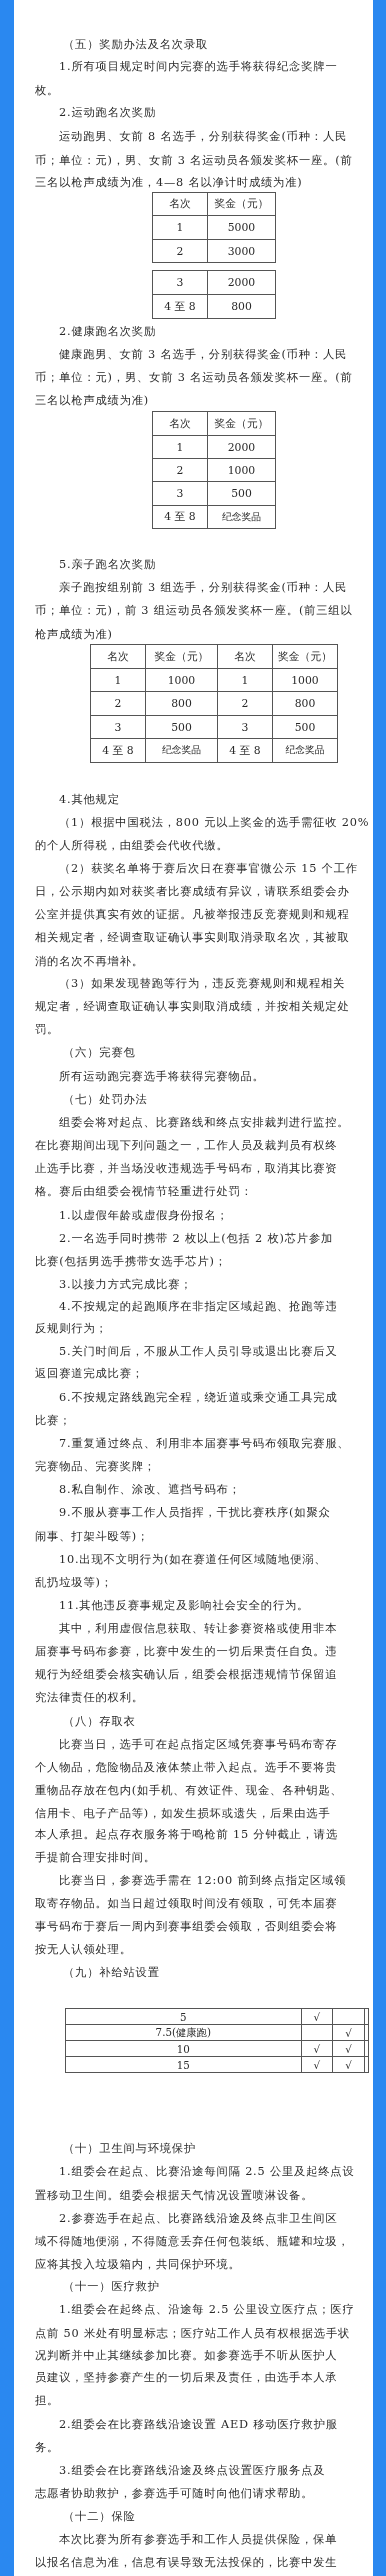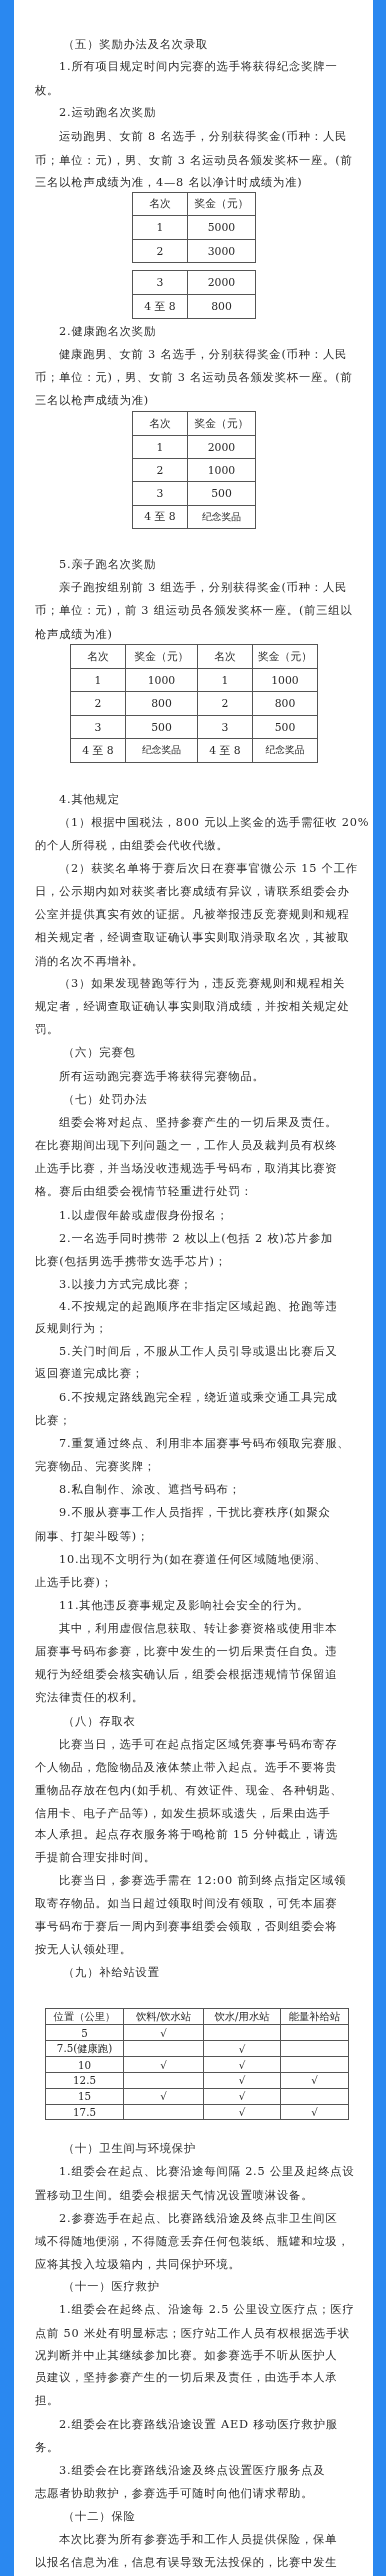--- a/index.html
+++ b/index.html
@@ -4,21 +4,21 @@
 <style>
   html,body{margin:0;padding:0;}
   body{width:386px;height:2754px;position:relative;background:#ffffff;overflow:hidden;
        font-family:"DejaVu Serif","Liberation Serif",serif;color:#2a2a2a;}
   .frame-l{position:absolute;left:0;top:0;width:14px;height:2754px;background:#2a88f0;}
   .frame-r{position:absolute;left:372px;top:0;width:14px;height:2754px;background:#2a88f0;}
   .page{position:absolute;left:14px;top:0;width:359px;height:2754px;background:#ffffff;}
   .ln{position:absolute;left:35px;width:319px;font-size:11.3px;line-height:14.4px;white-space:nowrap;letter-spacing:0.8px;}
   .ind{left:59px;width:295px;}
   .h{left:63px;}
-  table{position:absolute;border-collapse:collapse;font-size:10.8px;}
+  table{position:absolute;border-collapse:collapse;font-size:10.8px;margin-left:20px;}
   td{border:0.8px solid #555;text-align:center;padding:0;color:#2a2a2a;}
 </style>
 </head>
 <body>
 
 <div class="frame-l"></div>
 <div class="frame-r"></div>
 <div class="page"></div>
 
 <div class="ln h" style="top:38px">（五）奖励办法及名次录取</div>
@@ -137,41 +137,41 @@
 <div class="ln" style="top:931px">相关规定者，经调查取证确认事实则取消录取名次，其被取</div>
 <div class="ln" style="top:955px">消的名次不再增补。</div>
 <div class="ln ind" style="top:977px">（3）如果发现替跑等行为，违反竞赛规则和规程相关</div>
 <div class="ln" style="top:1000px">规定者，经调查取证确认事实则取消成绩，并按相关规定处</div>
 <div class="ln" style="top:1023px">罚。</div>
 
 <div class="ln h" style="top:1046px">（六）完赛包</div>
 <div class="ln ind" style="top:1070px">所有运动跑完赛选手将获得完赛物品。</div>
 
 <div class="ln h" style="top:1093px">（七）处罚办法</div>
-<div class="ln ind" style="top:1116px">组委会将对起点、坚持参赛产生的一切后果及责任。</div>
+<div class="ln ind" style="top:1116px">组委会将对起点、比赛路线和终点安排裁判进行监控。</div>
 <div class="ln" style="top:1139px">在比赛期间出现下列问题之一，工作人员及裁判员有权终</div>
 <div class="ln" style="top:1162px">止选手比赛，并当场没收违规选手号码布，取消其比赛资</div>
 <div class="ln" style="top:1185px">格。赛后由组委会视情节轻重进行处罚：</div>
 <div class="ln ind" style="top:1209px">1.以虚假年龄或虚假身份报名；</div>
 <div class="ln ind" style="top:1232px">2.一名选手同时携带 2 枚以上(包括 2 枚)芯片参加</div>
 <div class="ln" style="top:1255px">比赛(包括男选手携带女选手芯片)；</div>
 <div class="ln ind" style="top:1278px">3.以接力方式完成比赛；</div>
 <div class="ln ind" style="top:1300px">4.不按规定的起跑顺序在非指定区域起跑、抢跑等违</div>
 <div class="ln" style="top:1322px">反规则行为；</div>
 <div class="ln ind" style="top:1345px">5.关门时间后，不服从工作人员引导或退出比赛后又</div>
 <div class="ln" style="top:1367px">返回赛道完成比赛；</div>
 <div class="ln ind" style="top:1391px">6.不按规定路线跑完全程，绕近道或乘交通工具完成</div>
 <div class="ln" style="top:1414px">比赛；</div>
 <div class="ln ind" style="top:1437px">7.重复通过终点、利用非本届赛事号码布领取完赛服、</div>
 <div class="ln" style="top:1460px">完赛物品、完赛奖牌；</div>
 <div class="ln ind" style="top:1483px">8.私自制作、涂改、遮挡号码布；</div>
 <div class="ln ind" style="top:1506px">9.不服从赛事工作人员指挥，干扰比赛秩序(如聚众</div>
 <div class="ln" style="top:1530px">闹事、打架斗殴等)；</div>
 <div class="ln ind" style="top:1553px">10.出现不文明行为(如在赛道任何区域随地便溺、</div>
-<div class="ln" style="top:1576px">止选手比赛)；</div>
+<div class="ln" style="top:1576px">乱扔垃圾等)；</div>
 <div class="ln ind" style="top:1599px">11.其他违反赛事规定及影响社会安全的行为。</div>
 <div class="ln ind" style="top:1622px">其中，利用虚假信息获取、转让参赛资格或使用非本</div>
 <div class="ln" style="top:1645px">届赛事号码布参赛，比赛中发生的一切后果责任自负。违</div>
 <div class="ln" style="top:1668px">规行为经组委会核实确认后，组委会根据违规情节保留追</div>
 <div class="ln" style="top:1691px">究法律责任的权利。</div>
 
 <div class="ln h" style="top:1715px">（八）存取衣</div>
 <div class="ln ind" style="top:1738px">比赛当日，选手可在起点指定区域凭赛事号码布寄存</div>
 <div class="ln" style="top:1761px">个人物品，危险物品及液体禁止带入起点。选手不要将贵</div>
 <div class="ln" style="top:1784px">重物品存放在包内(如手机、有效证件、现金、各种钥匙、</div>
@@ -179,61 +179,43 @@
 <div class="ln" style="top:1828px">本人承担。起点存衣服务将于鸣枪前 15 分钟截止，请选</div>
 <div class="ln" style="top:1851px">手提前合理安排时间。</div>
 <div class="ln ind" style="top:1874px">比赛当日，参赛选手需在 12:00 前到终点指定区域领</div>
 <div class="ln" style="top:1897px">取寄存物品。如当日超过领取时间没有领取，可凭本届赛</div>
 <div class="ln" style="top:1920px">事号码布于赛后一周内到赛事组委会领取，否则组委会将</div>
 <div class="ln" style="top:1943px">按无人认领处理。</div>
 
 <div class="ln h" style="top:1966px">（九）补给站设置</div>
 <table style="left:45px;top:2008px;width:304px;font-size:10.3px">
   <tbody>
-      <tr style="height:16px">
-        <td style="width:77px">位置（公里）</td>
-        <td style="width:79px">饮料/饮水站</td>
-        <td style="width:76px">饮水/用水站</td>
-        <td>能量补给站</td>
-      </tr>
   <tr style="height:16px">
         <td>5</td>
         <td>√</td>
         <td></td>
         <td></td>
       </tr>
   <tr style="height:16px">
         <td>7.5(健康跑)</td>
         <td></td>
         <td>√</td>
         <td></td>
       </tr>
   <tr style="height:16px">
         <td>10</td>
         <td>√</td>
         <td>√</td>
         <td></td>
       </tr>
-  <tr style="height:15.5px">
-        <td>12.5</td>
-        <td></td>
-        <td>√</td>
-        <td>√</td>
-      </tr>
   <tr style="height:16px">
         <td>15</td>
         <td>√</td>
         <td>√</td>
         <td></td>
-      </tr>
-  <tr style="height:15px">
-        <td>17.5</td>
-        <td></td>
-        <td>√</td>
-        <td>√</td>
       </tr>
 </tbody>
   </table>
 
 <div class="ln h" style="top:2142px">（十）卫生间与环境保护</div>
 <div class="ln ind" style="top:2165px">1.组委会在起点、比赛沿途每间隔 2.5 公里及起终点设</div>
 <div class="ln" style="top:2189px">置移动卫生间。组委会根据天气情况设置喷淋设备。</div>
 <div class="ln ind" style="top:2212px">2.参赛选手在起点、比赛路线沿途及终点非卫生间区</div>
 <div class="ln" style="top:2235px">域不得随地便溺，不得随意丢弃任何包装纸、瓶罐和垃圾，</div>
 <div class="ln" style="top:2258px">应将其投入垃圾箱内，共同保护环境。</div>

